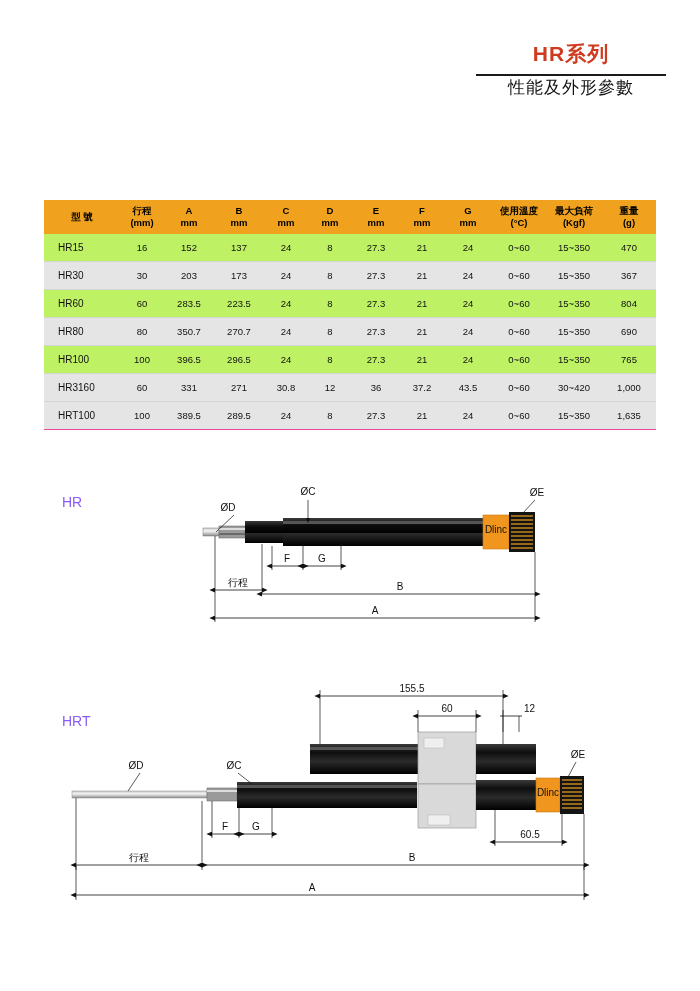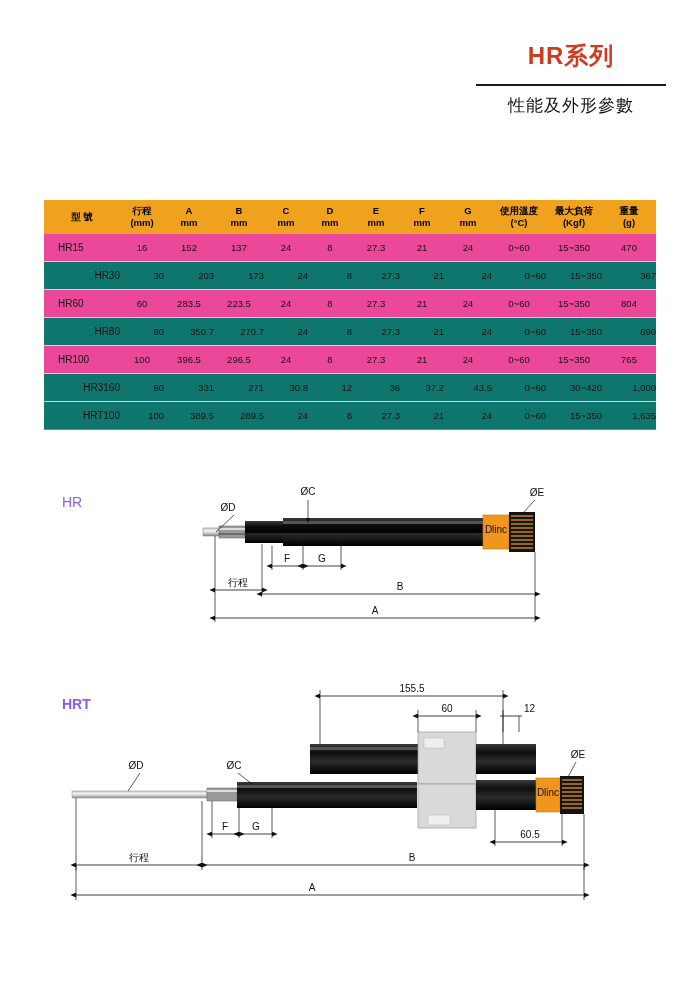--- a/index.html
+++ b/index.html
@@ -7,52 +7,52 @@
     width:700px;height:991px;background:#ffffff;
     font-family:"Liberation Sans","DejaVu Sans",sans-serif;
     color:#111;position:relative;overflow:hidden;
   }
 
   
   .header{
     position:absolute;left:476px;top:40px;width:190px;text-align:center;
   }
   .header .title{
-    font-size:24px;color:#cf3b1f;font-weight:bold;letter-spacing:1px;
-    padding-bottom:12px;
+    font-size:21px;color:#cf3b1f;font-weight:bold;letter-spacing:1px;
+    padding-bottom:6px;
   }
   .header .rule{height:2px;background:#1a1a1a;width:190px;}
   .header .subtitle{
-    font-size:17px;color:#111;padding-top:8px;letter-spacing:1px;
+    font-size:17px;color:#111;letter-spacing:1px;
   }
 
   
   .table-wrap{position:absolute;left:44px;top:172px;width:612px;}
   table{border-collapse:collapse;width:612px;table-layout:fixed;margin-top:28px;}
   thead th{
     background:#f0a21e;color:#000;font-size:9.5px;font-weight:bold;
     line-height:1.25;padding:5px 0 5px 0;border:0;text-align:center;
     vertical-align:middle;
   }
   thead th .u{display:block;font-weight:bold;}
   tbody td{
     font-size:9.5px;text-align:center;padding:8px 0;border:0;color:#111;
   }
   tbody td.model{text-align:left;padding-left:14px;font-size:10px;}
-  tbody tr.odd td{background:#ec4899;}
-  tbody tr.even td{background:#0f766e;text-align:right;}
+  tbody tr.odd td{background:#bef264;}
+  tbody tr.even td{background:#e5e5e5;}
   tbody tr td{border-bottom:1px solid #d4d4d4;}
   tbody tr:last-child td{border-bottom:1px solid #ec4899;}
 
   
   .dw-label{
     position:absolute;font-size:14px;color:#8b5cf6;
   }
   #hr-label{left:62px;top:494px;}
-  #hrt-label{left:62px;top:696px;font-weight:bold;}
+  #hrt-label{left:62px;top:713px;}
 
   svg.draw{position:absolute;left:0;}
   #hr-draw{top:470px;}
   #hrt-draw{top:660px;}
 
   .dimtxt{font-family:"Liberation Sans",sans-serif;font-size:10px;fill:#111;}
   .dimline{stroke:#111;stroke-width:0.8;fill:none;}
   .thin{stroke:#111;stroke-width:0.7;fill:none;}
 </style>
 </head>

